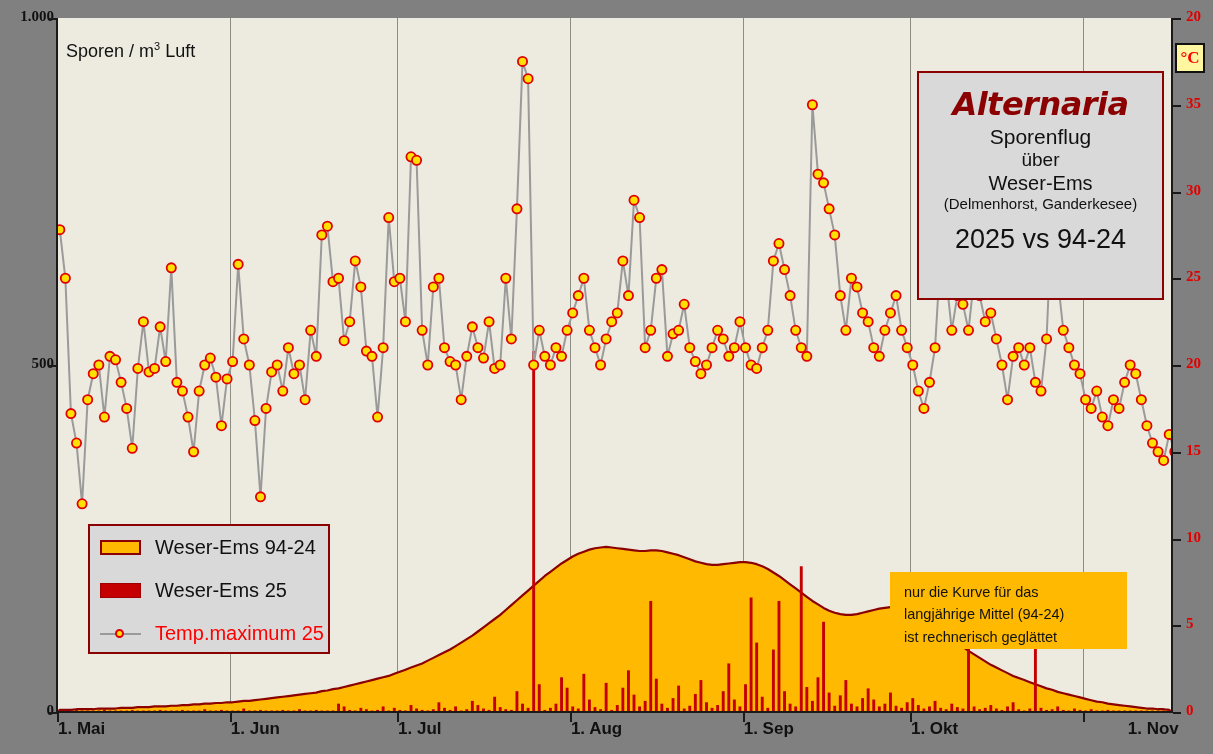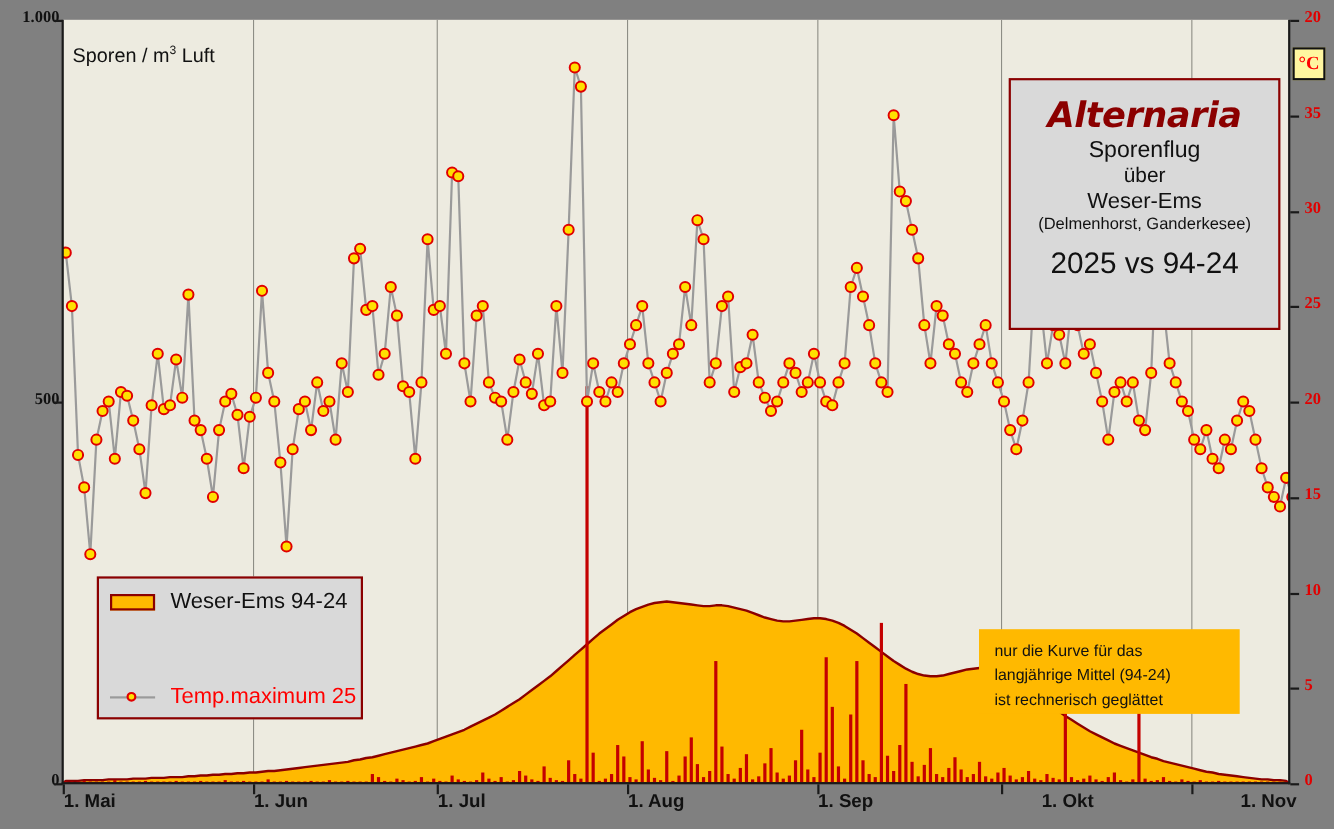--- a/index.html
+++ b/index.html
@@ -590,21 +590,21 @@
       <div class="xlab" style="left: 58px;">1. Mai</div>
       <div class="xtick" style="left: 230px;"></div>
       <div class="xlab" style="left: 230.825px;">1. Jun</div>
       <div class="xtick" style="left: 397px;"></div>
       <div class="xlab" style="left: 398.075px;">1. Jul</div>
       <div class="xtick" style="left: 570px;"></div>
       <div class="xlab" style="left: 570.9px;">1. Aug</div>
       <div class="xtick" style="left: 743px;"></div>
       <div class="xlab" style="left: 743.725px;">1. Sep</div>
       <div class="xtick" style="left: 910px;"></div>
-      <div class="xlab" style="left: 910.975px; margin-left: 36px;">1. Okt</div>
+      <div class="xlab" style="left: 910.975px;">1. Okt</div>
       <div class="xtick" style="left: 1083px;"></div>
       <div class="xlab" style="left: 1083.8px; margin-left: 44px;">1. Nov</div>
     </div>
 
   <div id="sporen-label">
     <span>Sporen / m</span><sup>3</sup><span> Luft</span>
   </div>
 
   <div id="deg-badge">°C</div>
 
@@ -614,20 +614,24 @@
     <div id="title-sub2">über</div>
     <div id="title-region">Weser-Ems</div>
     <div id="title-places">(Delmenhorst,  Ganderkesee)</div>
     <div id="title-years">2025 vs 94-24</div>
   </div>
 
   <div id="legend-box">
     <div class="legend-row" style="top:8px;">
       <span class="lg-swatch-mean"></span>
       <span class="legend-label">Weser-Ems 94-24</span>
+    </div>
+    <div class="legend-row" style="top:51px;">
+      <span class="lg-swatch-2025"></span>
+      <span class="legend-label">Weser-Ems 25</span>
     </div>
     <div class="legend-row" style="top:94px;">
       <span class="lg-line">
         <span class="seg"></span>
           <span class="dot"></span>
       </span>
       <span class="legend-label temp">Temp.maximum 25</span>
     </div>
   </div>
 

